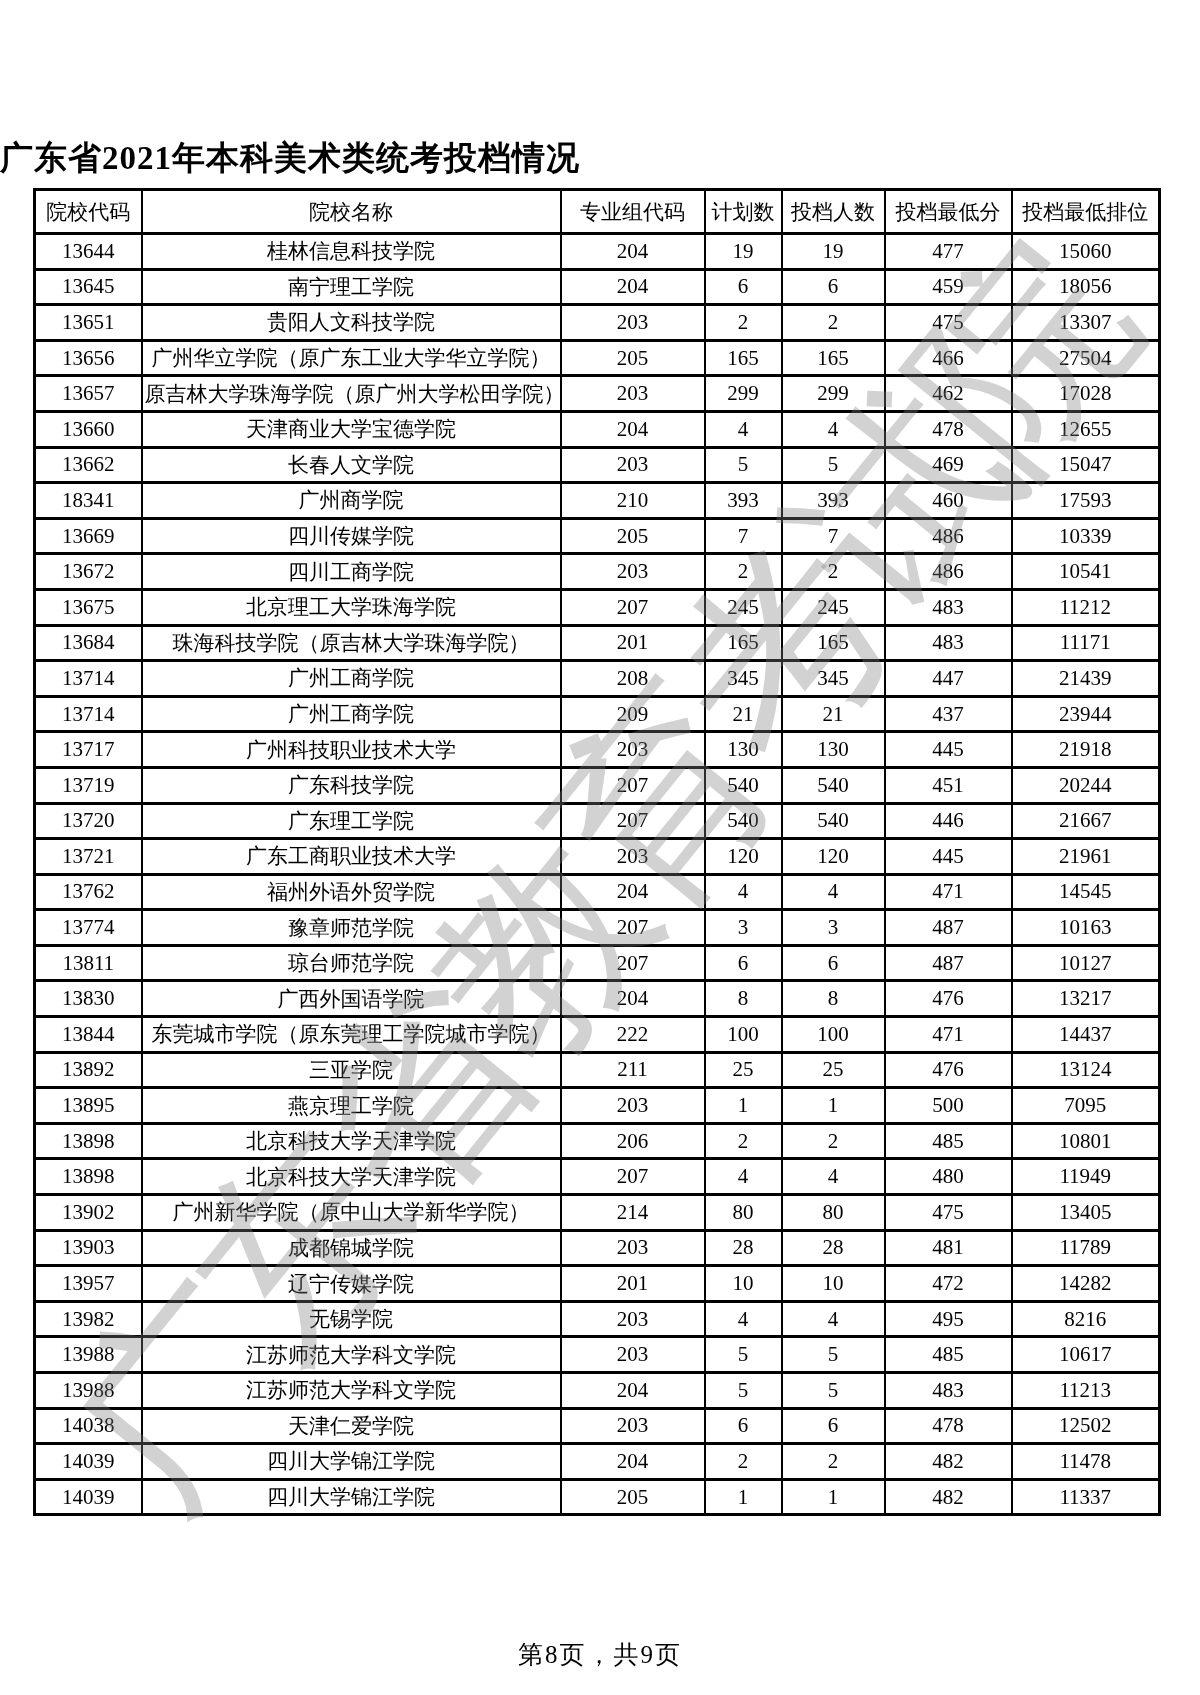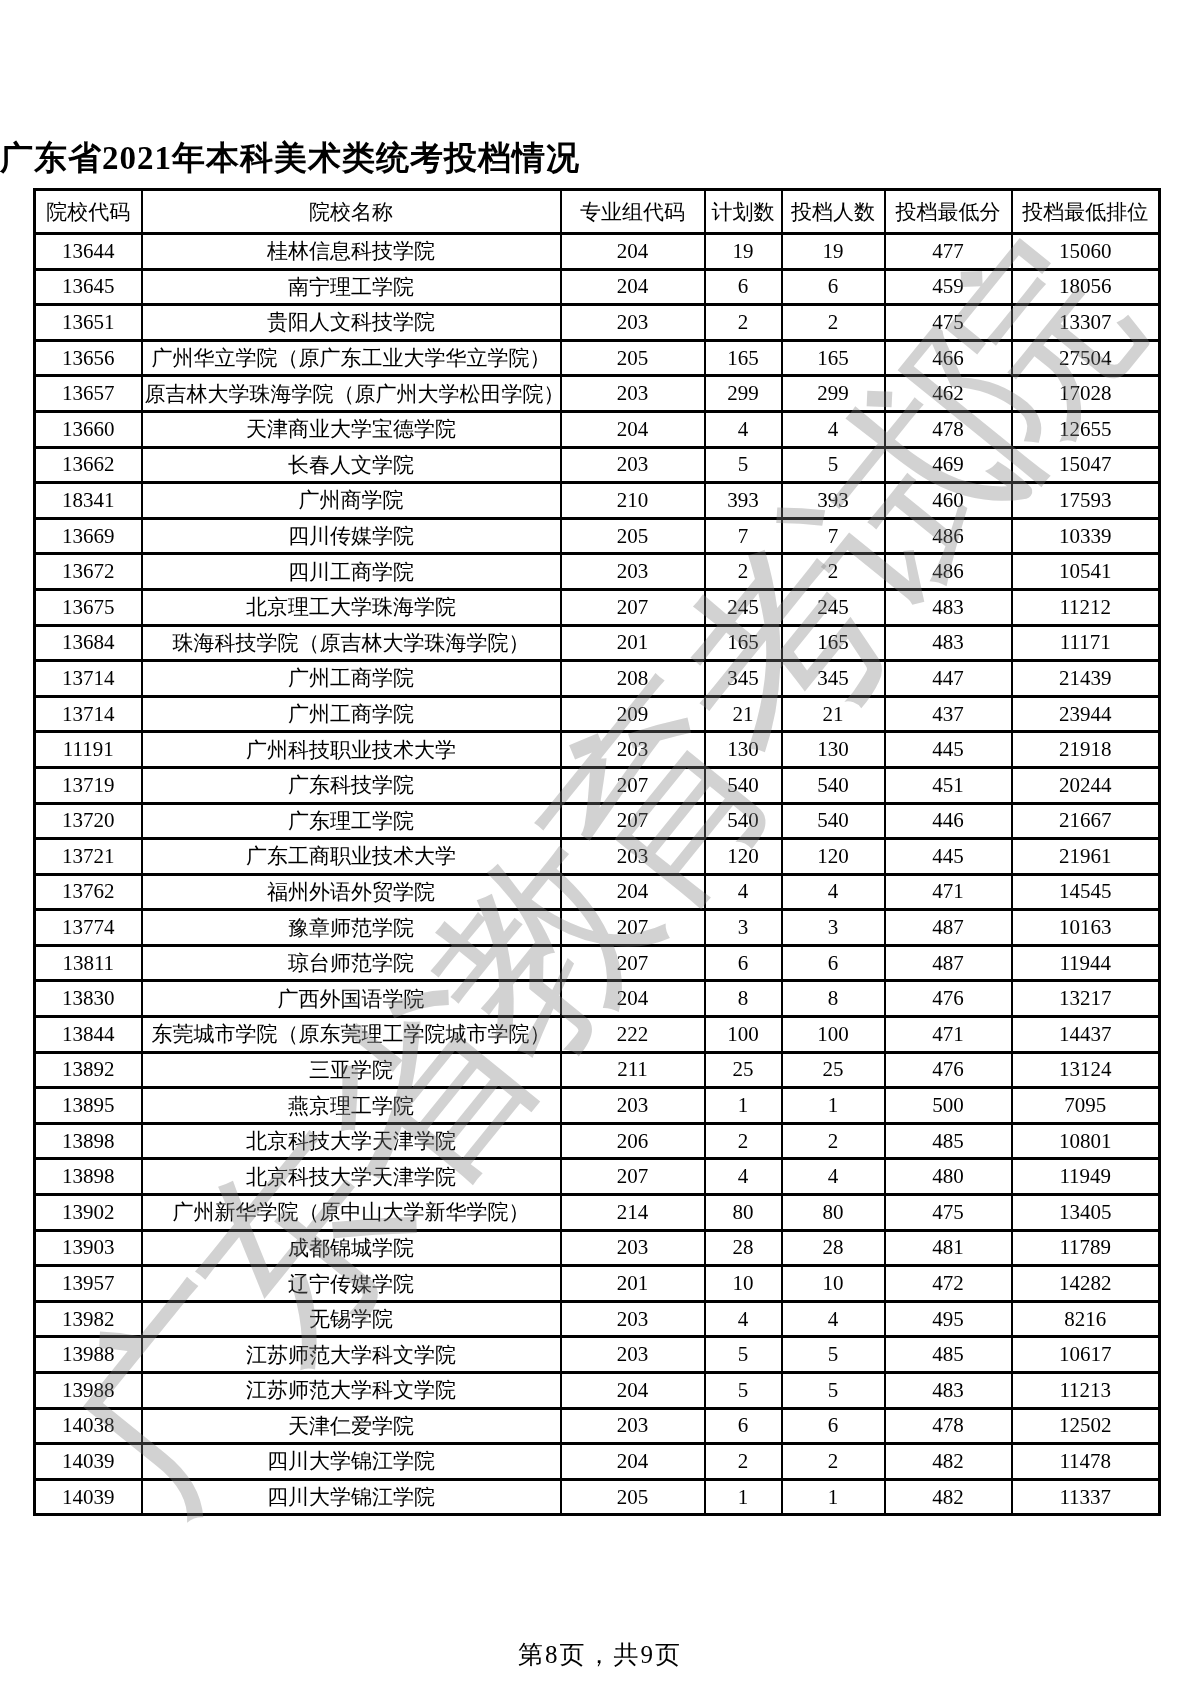--- a/index.html
+++ b/index.html
@@ -233,21 +233,21 @@
         <tr>
           <td>13714</td>
           <td>广州工商学院</td>
           <td>209</td>
           <td>21</td>
           <td>21</td>
           <td>437</td>
           <td>23944</td>
         </tr>
         <tr>
-          <td>11191</td>
+          <td>13717</td>
           <td>广州科技职业技术大学</td>
           <td>203</td>
           <td>130</td>
           <td>130</td>
           <td>445</td>
           <td>21918</td>
         </tr>
         <tr>
           <td>13719</td>
           <td>广东科技学院</td>
@@ -293,21 +293,21 @@
           <td>487</td>
           <td>10163</td>
         </tr>
         <tr>
           <td>13811</td>
           <td>琼台师范学院</td>
           <td>207</td>
           <td>6</td>
           <td>6</td>
           <td>487</td>
-          <td>11944</td>
+          <td>10127</td>
         </tr>
         <tr>
           <td>13830</td>
           <td>广西外国语学院</td>
           <td>204</td>
           <td>8</td>
           <td>8</td>
           <td>476</td>
           <td>13217</td>
         </tr>

